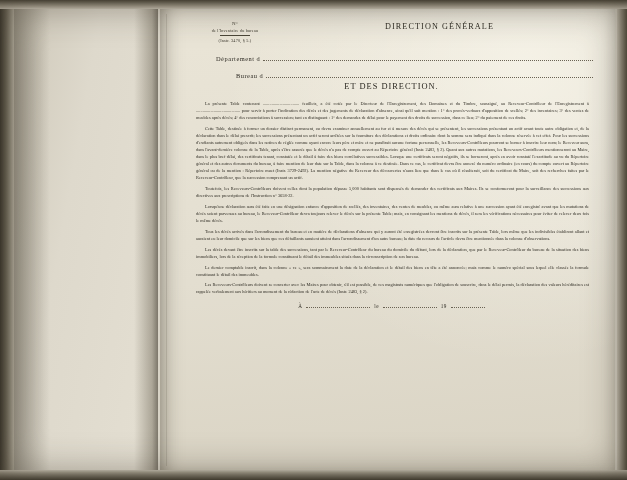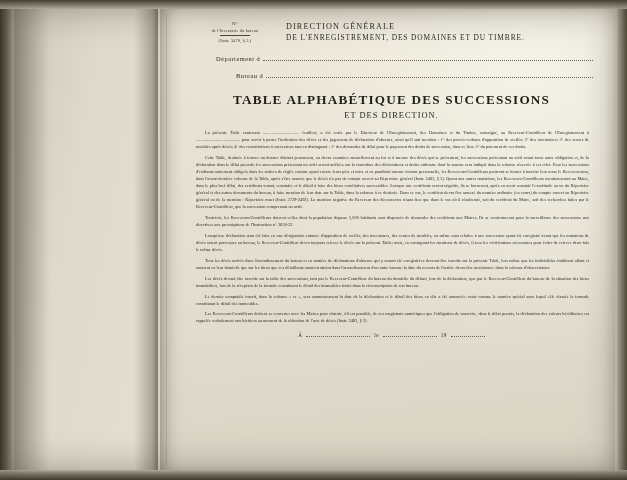--- a/index.html
+++ b/index.html
@@ -151,21 +151,21 @@
   }
   .hdr-left .lbl-no { font-size: 5px; }
   .hdr-left .rulewee {
     width: 30px;
     height: 1px;
     background: #4a4537;
     margin: 1px auto 2px;
   }
   .hdr-mid {
     flex: 1;
-    text-align: left;
+    text-align: center;
     padding-top: 4px;
   }
   .hdr-mid .dg1 {
     font-size: 8.2px;
     letter-spacing: 1.1px;
     color: #2d2a22;
   }
   .hdr-mid .dg2 {
     font-size: 7.4px;
     letter-spacing: .9px;
@@ -285,35 +285,33 @@
       <div class="hdr">
         <div class="hdr-left">
           <div class="lbl-no">N°</div>
           <div>de l'Inventaire du bureau</div>
           <div class="rulewee"></div>
           <div>(Instr. 3470, § 5.)</div>
         </div>
 
         <div class="hdr-mid">
           <div class="dg1">DIRECTION GÉNÉRALE</div>
-          <div class="dg2">DE L'ENREGISTREMENT, DES DOMAINES ET DU TIMBRE.</div>
         </div>
 
       </div>
 
       <div class="fill-row">
         <span class="lab">Département d</span>
         <span class="dots"></span>
       </div>
       <div class="fill-row second">
         <span class="lab">Bureau d</span>
         <span class="dots"></span>
       </div>
 
-      <div class="title-main">TABLE ALPHABÉTIQUE DES SUCCESSIONS</div>
       <div class="title-sub">ET DES DIRECTION.</div>
 
       <div class="body">
         <p>La présente Table contenant ................................. feuillets, a été cotée par le Directeur de l'Enregistrement, des Domaines et du Timbre, soussigné, au Receveur-Contrôleur de l'Enregistrement à ........................................ pour servir à porter l'indication des décès et des jugements de déclaration d'absence, ainsi qu'il suit mention : 1° des procès-verbaux d'apposition de scellés; 2° des inventaires; 3° des ventes de meubles après décès; 4° des renonciations à succession; tant en distinguant : 1° des demandes de délai pour le payement des droits de succession, dans ce lieu; 2° du paiement de ces droits.</p>
         <p>Cette Table, destinée à former un dossier distinct permanent, ou devra examiner annuellement au fur et à mesure des décès qui se présentent, les successions présentant un actif avant toute autre obligation et, de la déclaration dans le délai prescrit; les successions présentant un actif seront arrêtées sur la fourniture des déclarations et droits ordinaire dont la somme sera indiqué dans la colonne réservée à cet effet. Pour les successions d'exdiants autrement obligeés dans les notices de réglée comme ayant encore leurs père et mère et ne paraîtrait aucune fortune personnelle, les Receveurs-Contrôleurs pourront se borner à inscrire leur nom; le Receveur aura, dans l'avant-dernière colonne de la Table, après s'être assurée que le décès n'a pas de compte ouvert au Répertoire général (Instr. 2483, § 2). Quant aux autres mutations, les Receveurs-Contrôleurs mentionneront au Maire, dans le plus bref délai, des certificats tenant, constatée et le détail à faire des biens corrélatives successibles. Lorsque une certificats seront négatifs, ils se borneront, après en avoir constaté l'exactitude au vu du Répertoire général et des autres documents du bureau, à faire mention de leur date sur la Table, dans la colonne à ce destinée. Dans ce cas, le certificat devra être annexé du numéro ordinaire (en cours) du compte ouvert au Répertoire général ou de la mention : Répertoire muet (Instr. 3729-2492). La mention négative du Receveur des découvertes n'aura lieu que dans le cas où il résulterait, soit du certificat du Maire, soit des recherches faites par le Receveur-Contrôleur, que la succession comprenant un actif.</p>
         <p class="tight">Toutefois, les Receveurs-Contrôleurs doivent celles dont la population dépasse 5,000 habitants sont dispensés de demander des certificats aux Maires. Ils se conformeront pour la surveillance des successions aux directives aux prescriptions de l'Instruction n° 3658-22.</p>
         <p>Lorsqu'une déclaration aura été faite en une désignation enfance d'apposition de scellés, des inventaires, des ventes de meubles, ou même aura relative à une succession ayant été enregistré avant que les mutations de décès soient parvenues au bureau, le Receveur-Contrôleur devra toujours relever le décès sur la présente Table; mais, en consignant les mentions de décès, il sera les vérifications nécessaires pour éviter de relever deux fois le même décès.</p>
         <p>Tous les décès arrivés dans l'arrondissement du bureau et en matière de déclarations d'absence qui y auront été enregistrées devront être inscrits sur la présente Table, lors même que les indivisibles établiront allant et auraient eu leur domicile que sur les biens que ces défaillants auraient atteint dans l'arrondissement d'un autre bureau; la date du recours de l'article devra être mentionnée dans la colonne d'observations.</p>
         <p>Les décès devant être inscrits sur la table des successions, tant par le Receveur-Contrôleur du bureau du domicile du défunt, lors de la déclaration, que par le Receveur-Contrôleur du bureau de la situation des biens immobiliers, lors de la réception de la formule constituant le détail des immeubles situés dans la circonscription de son bureau.</p>
         <p class="tight">Le dernier comptable inscrit, dans la colonne « ce », sera sommairement la date de la déclaration et le détail des biens en tête a été annoncée; mais comme le numéro spécial sous lequel elle classée la formule constituant le détail des immeubles.</p>

